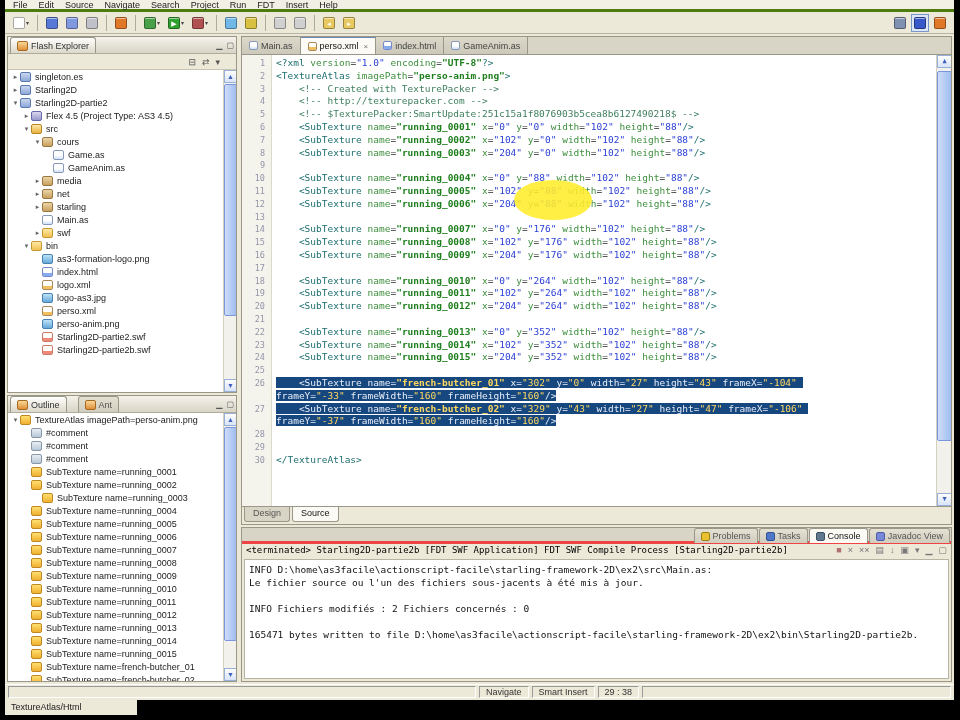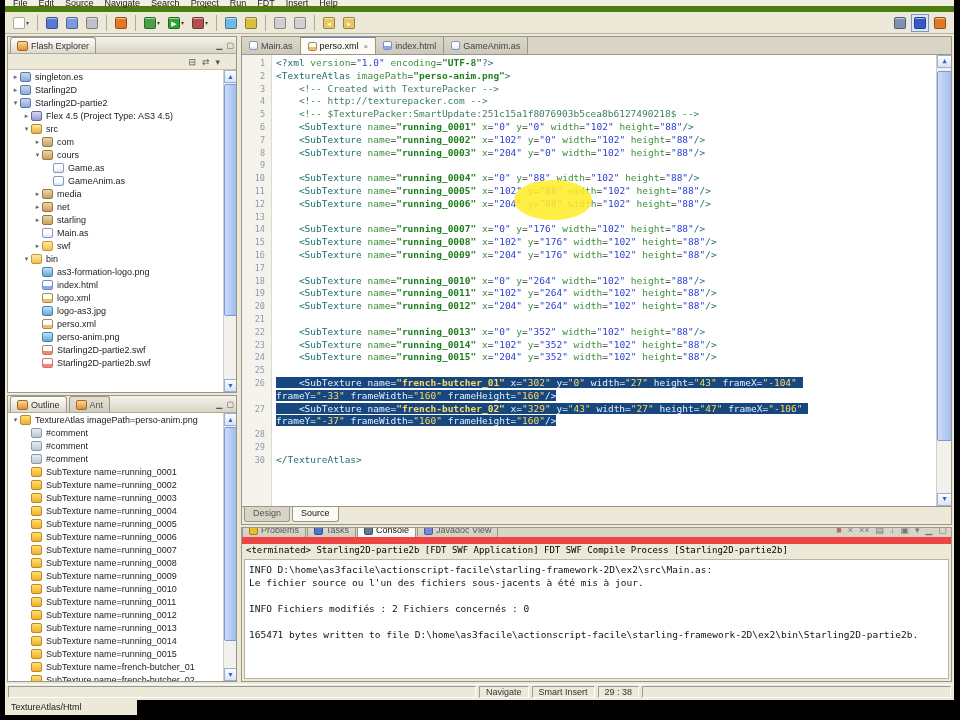--- a/index.html
+++ b/index.html
@@ -3,39 +3,39 @@
 <meta charset="utf-8">
 <style>
   html,body{margin:0;padding:0;background:#000;}
   *{box-sizing:border-box;}
   .stage{position:relative;width:960px;height:720px;background:#000;overflow:hidden;
          font-family:"Liberation Sans",sans-serif;font-size:9px;color:#222;}
   .app{position:absolute;left:5px;top:0;width:949px;height:700px;background:#ece9d8;overflow:hidden;}
 
   
   .menubar{position:absolute;left:0;top:0;width:100%;height:12px;background:#f2efe4;
-           display:flex;align-items:center;padding-left:8px;border-bottom:6px solid #4d7c0f;}
+           display:flex;align-items:center;padding-left:8px;border-bottom:3px solid #4d7c0f;}
   .mitem{margin-right:11px;font-size:9px;color:#222;cursor:default;}
   .toolbar{position:absolute;left:0;top:12px;width:100%;height:22px;background:#ece9d8;
            border-bottom:1px solid #b8b4a4;display:flex;align-items:center;padding:0 4px;}
   .tb-left{display:flex;align-items:center;flex:1 1 auto;}
   .tb-right{display:flex;align-items:center;}
   .tbico{display:inline-flex;align-items:center;height:18px;padding:0 2px;margin:0 1px;border:1px solid transparent;}
   .tbico i{display:inline-block;width:12px;height:12px;border-radius:2px;border:1px solid rgba(0,0,0,.35);
            box-shadow:inset 0 1px 0 rgba(255,255,255,.55);font-style:normal;font-size:7px;line-height:11px;
            color:#fff;text-align:center;}
   .tbico b{font-size:6px;color:#444;margin-left:1px;font-weight:normal;}
   .tbico.active{border:1px solid #7a96c8;background:#dce6f6;}
   .tsep{display:inline-block;width:1px;height:16px;background:#b0ac9c;margin:0 4px;}
 
   
   .panel{position:absolute;background:#fff;border:1px solid #9a9788;overflow:hidden;}
   .ptitle{height:17px;background:linear-gradient(#f4f2ea,#d8d4c6);border-bottom:1px solid #b0ac9c;
           display:flex;align-items:flex-end;padding:0 2px;}
-  .ptab{display:inline-flex;align-items:center;height:16px;padding:0 6px;margin-right:2px;
+  .ptab{display:inline-flex;align-items:center;height:16px;padding:0 6px;margin-right:11px;
         border:1px solid #9a9788;border-bottom:none;border-radius:3px 3px 0 0;
         background:linear-gradient(#fefefc,#dcd8ca);font-size:9px;color:#333;white-space:nowrap;}
   .ptab.inactive{background:linear-gradient(#e4e0d2,#d0ccbe);color:#555;}
   .pbtns{margin-left:auto;display:flex;align-items:center;}
   .pbtn{font-size:8px;color:#555;margin-left:4px;line-height:14px;}
   .ptools{height:16px;background:#ece9d8;border-bottom:1px solid #c8c4b4;display:flex;
           justify-content:flex-end;align-items:center;padding-right:16px;}
   .ptool{font-size:9px;color:#555;margin-left:6px;}
   .tree{position:absolute;left:0;right:13px;bottom:0;overflow:hidden;background:#fff;}
   .explorer .tree{top:33px;}
@@ -97,21 +97,21 @@
   .escroll .sarrow,.escroll .sthumb{width:15px;}
   .dstabs{position:absolute;left:0;bottom:0;height:18px;right:0;background:#ece9d8;border:1px solid #9a9788;
           border-top:none;display:flex;align-items:flex-start;padding-left:2px;}
   .dstab{display:inline-block;height:15px;padding:1px 8px 0;font-size:9px;color:#555;
          border:1px solid #9a9788;border-top:none;border-radius:0 0 3px 3px;background:#d8d4c6;margin-right:2px;}
   .dstab.active{background:#fbfaf5;color:#111;}
 
   
   .consolep{position:absolute;left:236px;top:527px;width:711px;height:155px;background:#ece9d8;
             border:1px solid #9a9788;overflow:hidden;}
-  .ctabs-row{height:16px;display:flex;align-items:flex-end;background:#d8d4c6;border-bottom:7px solid #ef4444;}
+  .ctabs-row{height:16px;display:flex;align-items:flex-end;background:#d8d4c6;border-bottom:3px solid #ef4444;flex-direction:column;}
   .ctab{display:inline-flex;align-items:center;height:15px;padding:0 6px;margin-right:1px;
         border:1px solid #9a9788;border-bottom:none;border-radius:3px 3px 0 0;
         background:linear-gradient(#e4e0d2,#d0ccbe);font-size:9px;color:#555;white-space:nowrap;}
   .ctab.active{background:#fbfaf5;color:#111;}
   .ctab .ic{width:9px;height:9px;margin-right:3px;}
   .ctools{margin-left:auto;display:flex;align-items:center;padding-right:4px;}
   .ctool{font-size:9px;color:#777;margin-left:6px;line-height:14px;}
   .ctool.red{color:#b07070;}
   .chead{height:14px;padding:1px 4px;font-family:"DejaVu Sans Mono",monospace;font-size:9px;color:#000;
          white-space:nowrap;overflow:hidden;}
@@ -253,25 +253,20 @@
             <span class="tw">▸</span>
             <span class="ic ic-lib"></span>
             <span class="tl">Flex 4.5 (Project Type: AS3 4.5)</span>
           </div>
           <div class="trow" style="padding-left:14px">
             <span class="tw">▾</span>
             <span class="ic ic-srcfolder"></span>
             <span class="tl">src</span>
           </div>
           <div class="trow" style="padding-left:25px">
-            <span class="tw">▸</span>
-            <span class="ic ic-package"></span>
-            <span class="tl">com</span>
-          </div>
-          <div class="trow" style="padding-left:25px">
             <span class="tw">▾</span>
             <span class="ic ic-package"></span>
             <span class="tl">cours</span>
           </div>
           <div class="trow" style="padding-left:36px">
             <span class="tw"></span>
             <span class="ic ic-as"></span>
             <span class="tl">Game.as</span>
           </div>
           <div class="trow" style="padding-left:36px">
@@ -392,21 +387,21 @@
           <div class="trow" style="padding-left:14px">
             <span class="tw"></span>
             <span class="ic ic-element"></span>
             <span class="tl">SubTexture name=running_0001</span>
           </div>
           <div class="trow" style="padding-left:14px">
             <span class="tw"></span>
             <span class="ic ic-element"></span>
             <span class="tl">SubTexture name=running_0002</span>
           </div>
-          <div class="trow" style="padding-left:14px">
+          <div class="trow" style="padding-left:25px">
             <span class="tw"></span>
             <span class="ic ic-element"></span>
             <span class="tl">SubTexture name=running_0003</span>
           </div>
           <div class="trow" style="padding-left:14px">
             <span class="tw"></span>
             <span class="ic ic-element"></span>
             <span class="tl">SubTexture name=running_0004</span>
           </div>
           <div class="trow" style="padding-left:14px">

